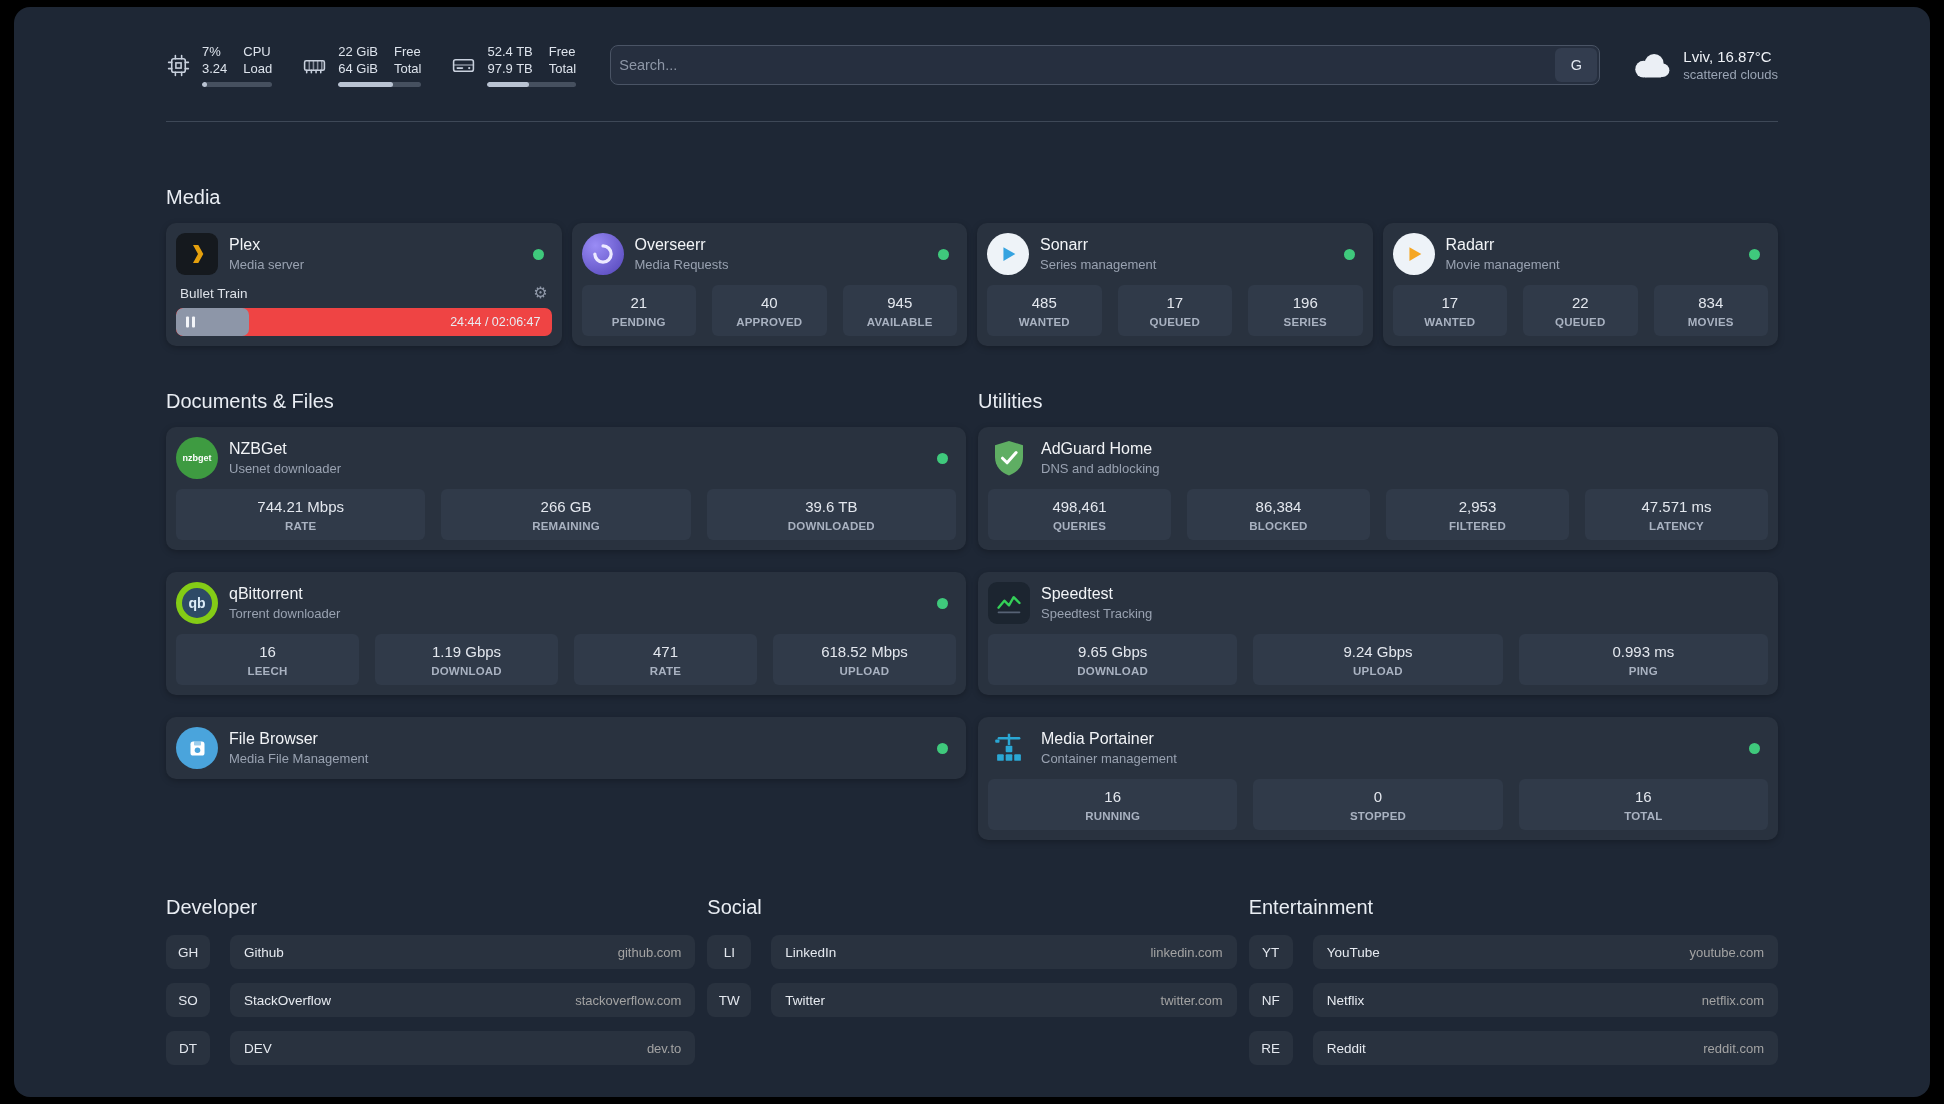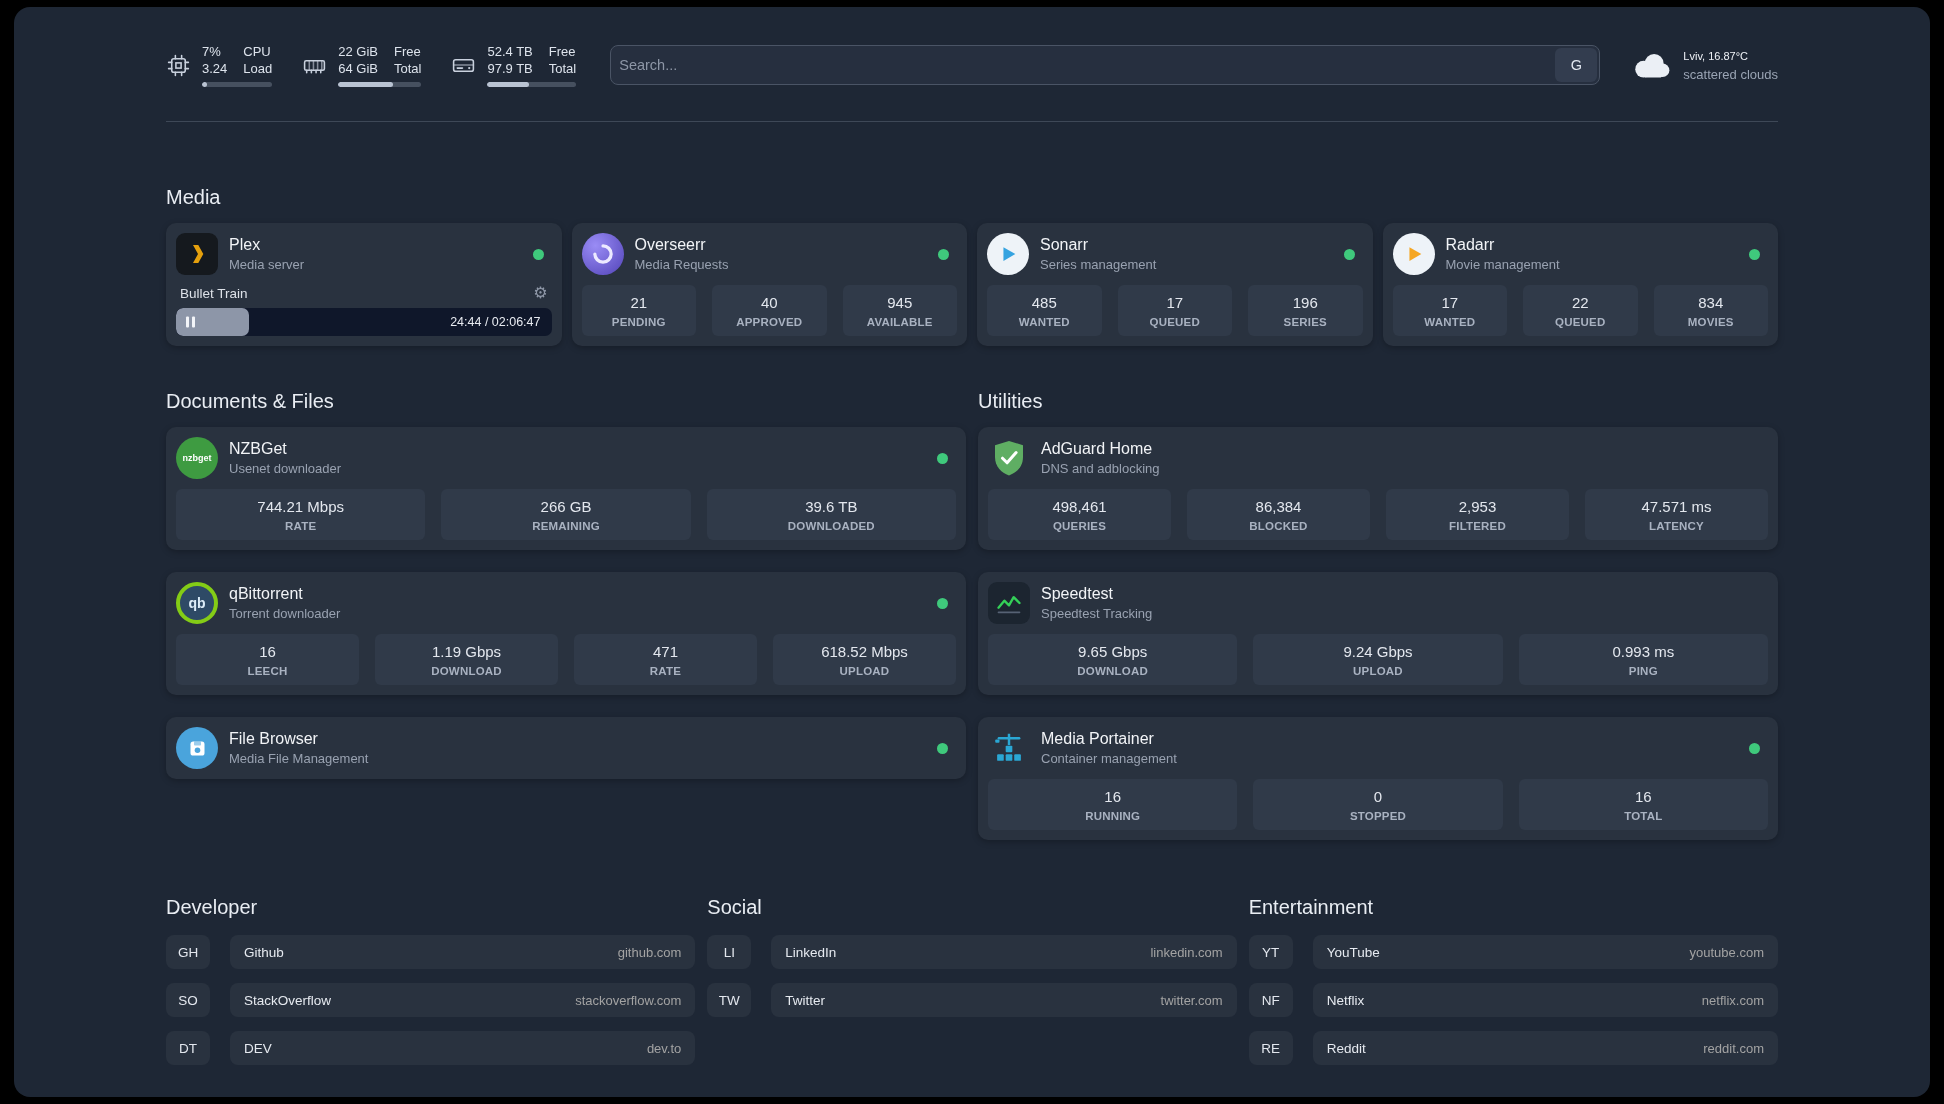--- a/index.html
+++ b/index.html
@@ -19,21 +19,21 @@
   .res-bar{margin-top:5px;height:5px;background:#46505f;border-radius:3px;overflow:hidden;}
   .res-fill{display:block;height:100%;background:#b9c3d2;border-radius:3px;}
 
   .search{flex:1;margin:0 30px 0 34px;position:relative;}
   .search input{width:100%;height:40px;box-sizing:border-box;background:#262f3f;border:1px solid #4a5465;border-radius:8px;color:#e6eaf0;font-size:14.5px;padding:0 58px 0 8px;outline:none;font-family:inherit;}
   .search input::placeholder{color:#8d96a6;}
   .engine{position:absolute;right:3px;top:3px;bottom:3px;width:42px;background:#333d4f;border-radius:6px;display:flex;align-items:center;justify-content:center;color:#e3e8f0;font-size:14.5px;cursor:pointer;}
 
   .weather{display:flex;align-items:center;gap:11px;}
   .weather svg{display:block;}
-  .w1{font-size:11px;color:#eff2f7;line-height:19px;}
+  .w1{font-size:15px;color:#eff2f7;line-height:19px;}
   .w2{font-size:13px;color:#9aa4b4;line-height:17px;}
 
   .divider{border-top:1px solid #3e4857;margin-top:34px;}
 
   
   .sec{font-size:20px;font-weight:500;color:#e9edf3;margin:0 0 14px 0;}
   .sec-media{margin-top:64px;}
 
   .grid4{display:grid;grid-template-columns:repeat(4,1fr);gap:10px;}
   .cols2{display:grid;grid-template-columns:1fr 1fr;gap:12px;margin-top:44px;align-items:start;}
@@ -52,31 +52,31 @@
   .sl{font-size:11.5px;font-weight:700;color:#a9b2c1;line-height:14px;margin-top:3px;letter-spacing:.2px;}
 
   
   .aicon{width:42px;height:42px;flex:0 0 auto;display:flex;align-items:center;justify-content:center;border-radius:50%;}
   .aicon svg{display:block;}
   .aicon.plex{background:#15191e;border-radius:9px;}
   .aicon.overseerr{background:radial-gradient(circle at 32% 30%,#9a8cf5,var(--accent_overseerr,#5143b8));}
   .aicon.sonarr,.aicon.radarr{background:#eef3f8;}
   .aicon.nzbget{background:var(--accent_nzbget,#3e9b41);}
   .aicon.nzbget span{color:#fff;font-size:9px;font-weight:700;}
-  .aicon.qbit{background:#2e4a66;border:4px solid #84cc16;box-sizing:border-box;}
+  .aicon.qbit{background:#2e4a66;border:6px solid #84cc16;box-sizing:border-box;}
   .aicon.qbit span{color:#dcecf8;font-size:14px;font-weight:700;}
   .aicon.fbrowser{background:var(--accent_filebrowser,#4aa4dc);}
   .aicon.speedtest{background:#1c2530;border-radius:9px;}
 
   
   .np{margin-top:8px;}
   .np-row{display:flex;align-items:center;justify-content:space-between;padding:2px 4px 7px;}
   .np-title{font-size:13.5px;color:#dde1e8;}
   .gear{color:#8e97a7;font-size:16px;line-height:1;cursor:pointer;}
-  .np-bar{position:relative;height:28px;background:#0f172a;border-radius:7px;overflow:hidden;}
+  .np-bar{position:relative;height:28px;background:#ef4444;border-radius:7px;overflow:hidden;}
   .np-fill{position:absolute;left:0;top:0;bottom:0;background:#8d96a8;border-radius:7px;}
   .np-pause{position:absolute;left:10px;top:50%;transform:translateY(-50%);display:flex;gap:3px;cursor:pointer;}
   .np-pause i{width:3px;height:11px;background:#f3f5f9;display:block;border-radius:1px;}
   .np-time{position:absolute;right:11px;top:50%;transform:translateY(-50%);font-size:12.5px;color:#e8ebf1;}
 
   
   .bms{display:grid;grid-template-columns:repeat(3,1fr);gap:12px;margin-top:56px;padding-bottom:44px;align-items:start;}
   .bm-col .sec{margin-bottom:16px;}
   .bm-list{display:flex;flex-direction:column;gap:14px;}
   .bm-row{display:flex;gap:20px;align-items:stretch;cursor:pointer;}

